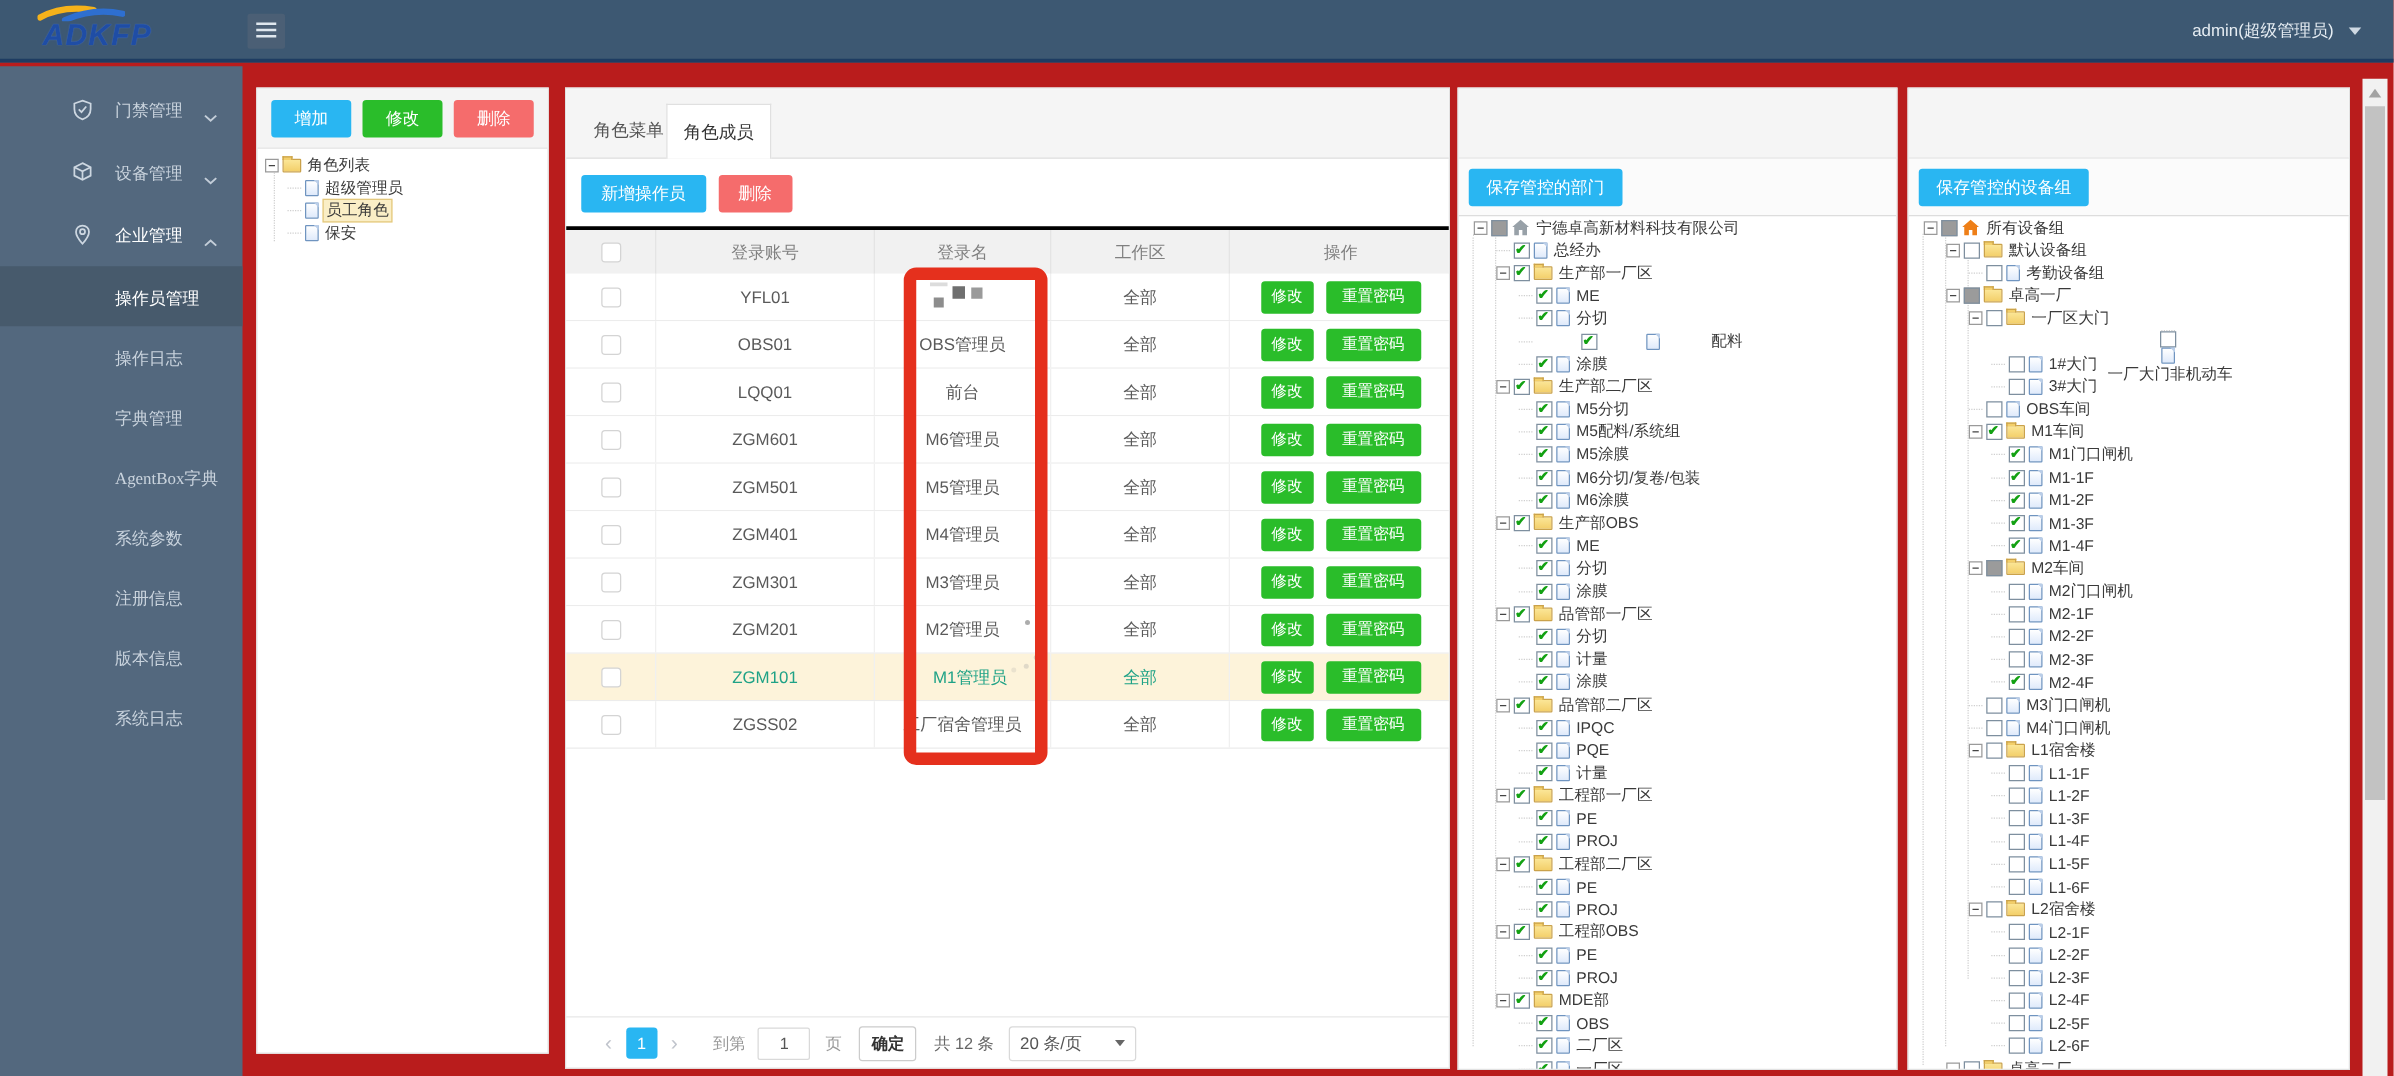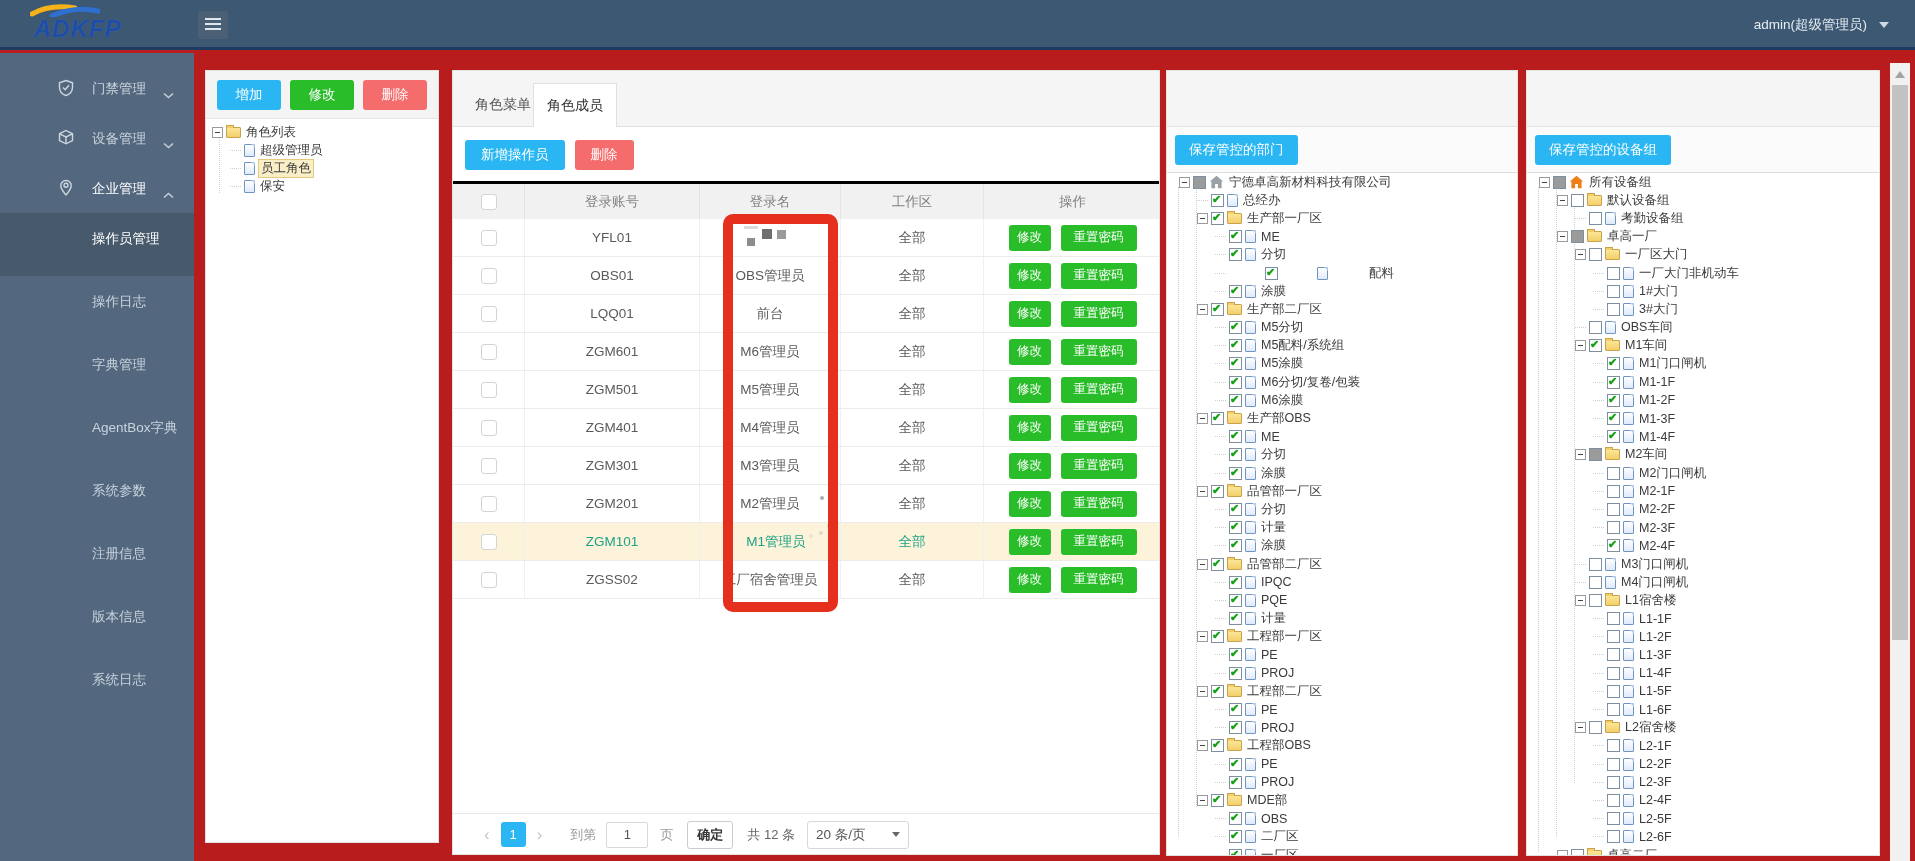--- a/index.html
+++ b/index.html
@@ -25,21 +25,21 @@
          border-right:5px solid transparent; border-top:6px solid #cfd9e3; }
 
   
   #sidebar { position:absolute; left:0; top:53px; width:194px; height:808px;
              background:#53687e; padding-top:10px; z-index:10; }
   .side-item { position:relative; height:50px; cursor:pointer; }
   .side-item .sic { position:absolute; left:57px; top:16px; }
   .side-item .sl { position:absolute; left:92px; top:17px; font-size:13.5px; color:#c9d3dd; }
   .side-item.open .sl { color:#fff; }
   .side-item .chev { position:absolute; left:163px; top:22px; }
-  .sub-item { position:relative; height:63px; cursor:pointer; }
+  .sub-item { position:relative; height:48px; cursor:pointer;font-family:Liberation Serif, serif; }
   .sub-item .sl2 { position:absolute; left:92px; top:17px; font-size:13.5px; color:#c9d3dd; }
   .sub-item.active { background:#475a6c; }
   .sub-item.active .sl2 { color:#ffffff; }
 
   
   .panel { position:absolute; background:#fff; border:1px solid #e2e2e2; }
 
   
   #rolePanel { left:205px; top:70px; width:234px; height:773px; }
   .rp-head { height:48px; background:#f4f4f4; border-bottom:1px solid #e5e5e5;
@@ -715,21 +715,21 @@
           <span class="cb partial"></span>
           <span class="fold"></span>
           <span class="tlbl">卓高一厂</span>
         </div>
         <div class="trow" style="padding-left: 42px;">
           <span class="exp"></span>
           <span class="cb unchecked"></span>
           <span class="fold"></span>
           <span class="tlbl">一厂区大门</span>
         </div>
-        <div class="trow" style="padding-left: 60px;">
+        <div class="trow" style="padding-left: 60px; flex-direction: column;">
           <span class="dash"></span>
           <span class="cb unchecked"></span>
           <span class="file"></span>
           <span class="tlbl">一厂大门非机动车</span>
         </div>
         <div class="trow" style="padding-left: 60px;">
           <span class="dash"></span>
           <span class="cb unchecked"></span>
           <span class="file"></span>
           <span class="tlbl">1#大门</span>

